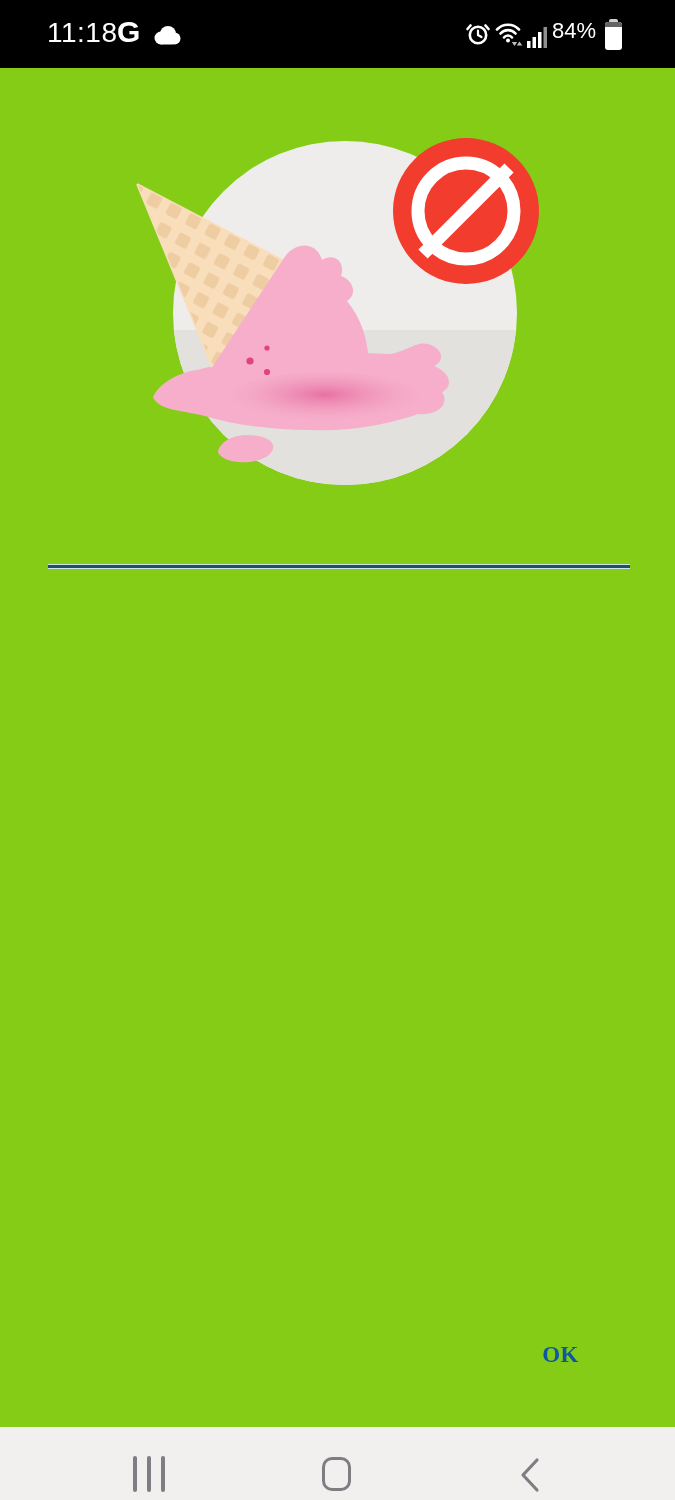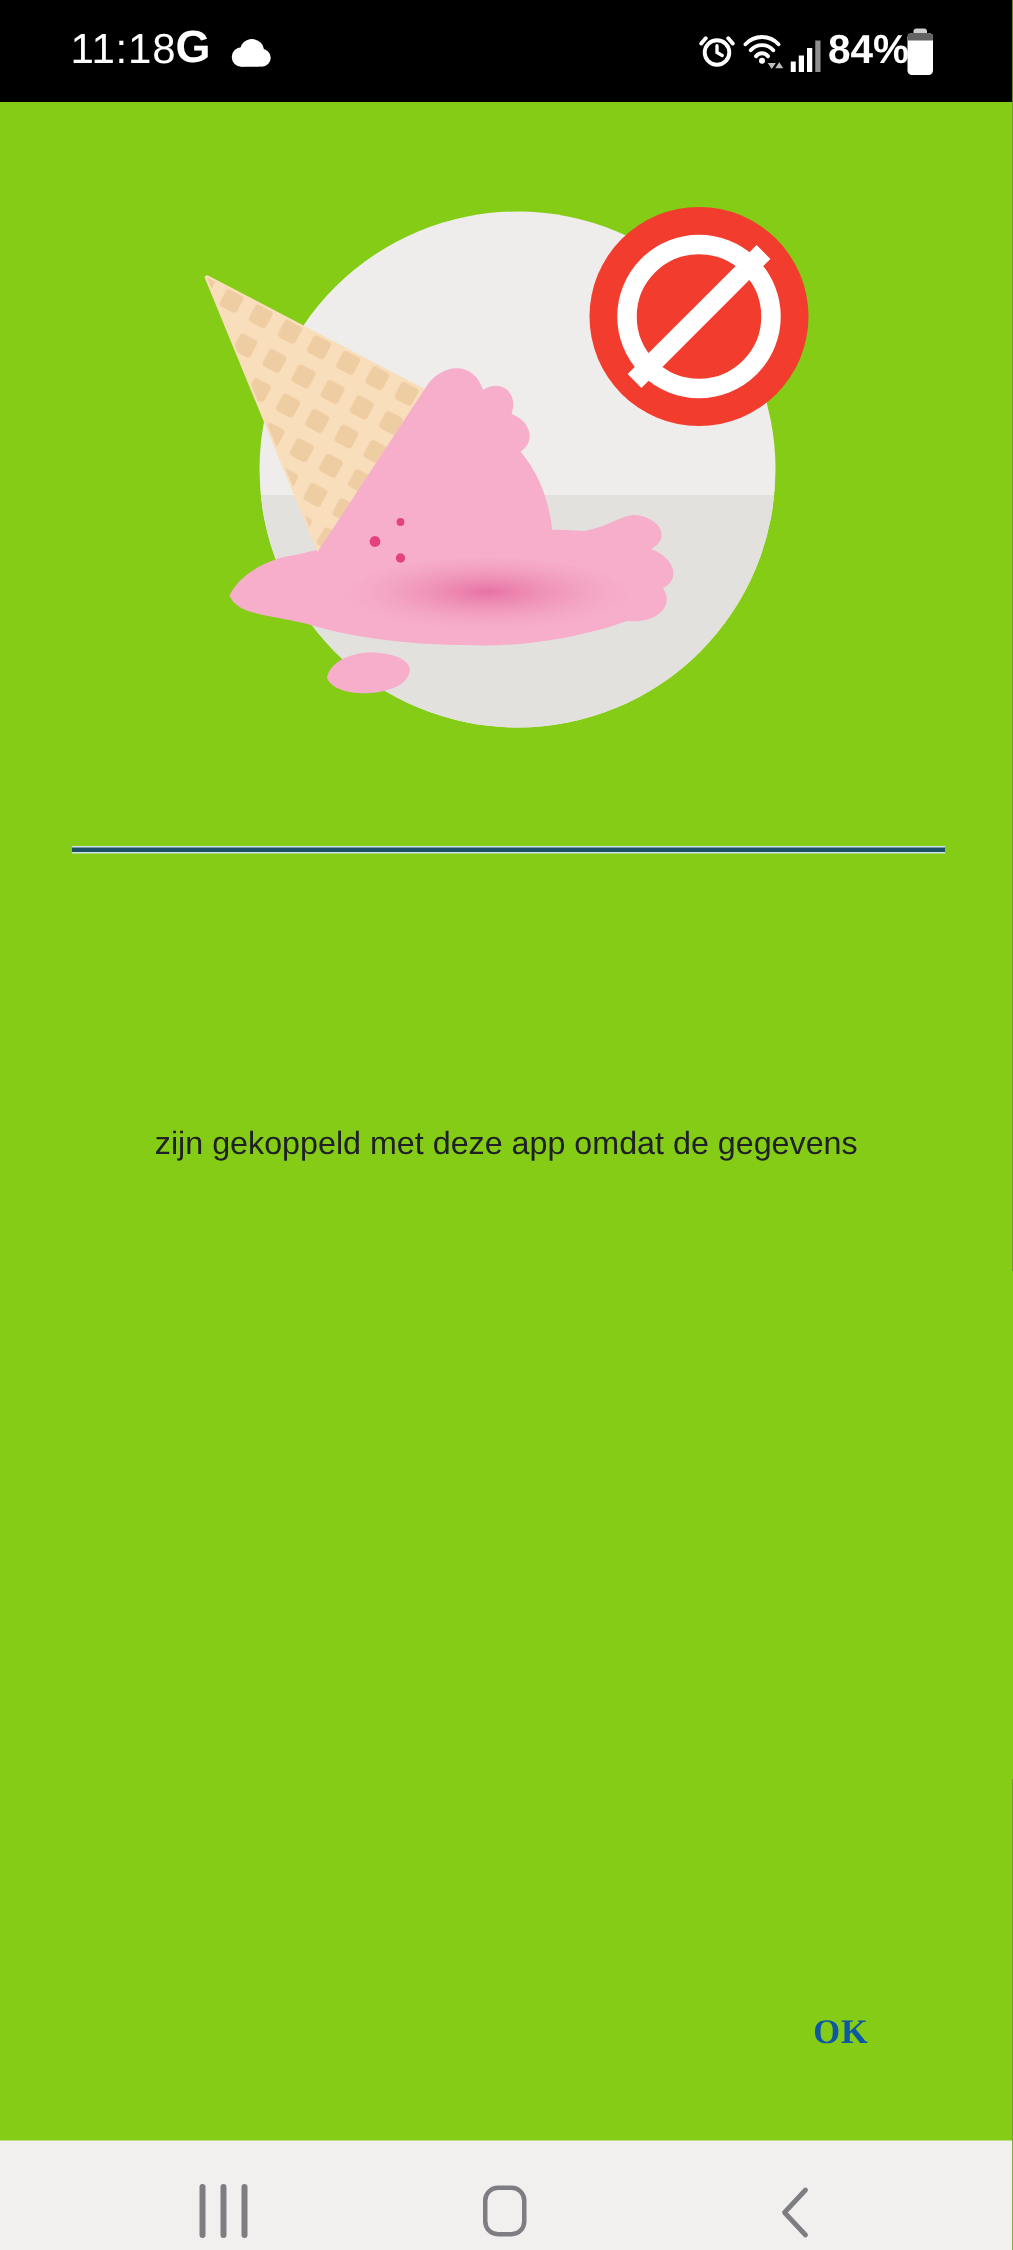--- a/index.html
+++ b/index.html
@@ -13,21 +13,21 @@
   .status-bar {
     position:absolute; top:0; left:0; width:675px; height:68px;
     background:#000; color:#fff;
   }
   .sb-time { position:absolute; left:47px; top:17px; font-size:28px; font-weight:500; letter-spacing:.5px; }
   .sb-g { position:absolute; left:117px; top:15px; font-size:30px; font-weight:700; }
   .sb-cloud { position:absolute; left:152px; top:25px; }
   .sb-alarm { position:absolute; left:466px; top:21px; }
   .sb-wifi { position:absolute; left:495px; top:21px; }
   .sb-signal { position:absolute; left:527px; top:25px; }
-  .sb-percent { position:absolute; left:552px; top:18px; font-size:27px; font-weight:700; }
+  .sb-percent { position:absolute; left:552px; top:18px; font-size:22px; font-weight:400; }
   .sb-battery { position:absolute; left:605px; top:19px; width:17px; height:31px; }
   .sb-battery .cap { position:absolute; top:0; left:4px; width:9px; height:4px; background:#cfcfcf; border-radius:2px 2px 0 0; }
   .sb-battery .body { position:absolute; top:3px; left:0; width:17px; height:28px; border-radius:3px; overflow:hidden; background:#fff; }
   .sb-battery .empty { position:absolute; top:0; left:0; width:17px; height:5px; background:#636363; }
   
   .illustration { position:absolute; left:120px; top:120px; width:440px; height:380px; }
   
   .divider {
     position:absolute; left:48px; top:565px; width:582px; height:3px;
     background:#1d5166;
@@ -168,21 +168,20 @@
     <path fill="#f6aeca" d="
       M 98,332
       C 100,320 118,312 138,316
       C 155,319 158,329 146,337
       C 131,345 103,344 98,332 Z"></path>
   </svg>
 
   <div class="divider"></div>
 
   <div class="message">
-    <div>zijn gekoppeld met deze app omdat de gegevens</div>
   </div>
 
   <button class="ok-button">OK</button>
 
   <div class="nav-bar"></div>
   <div class="nav-recents">
     <span class="bar"></span>
     <span class="bar"></span>
     <span class="bar"></span>
   </div>

